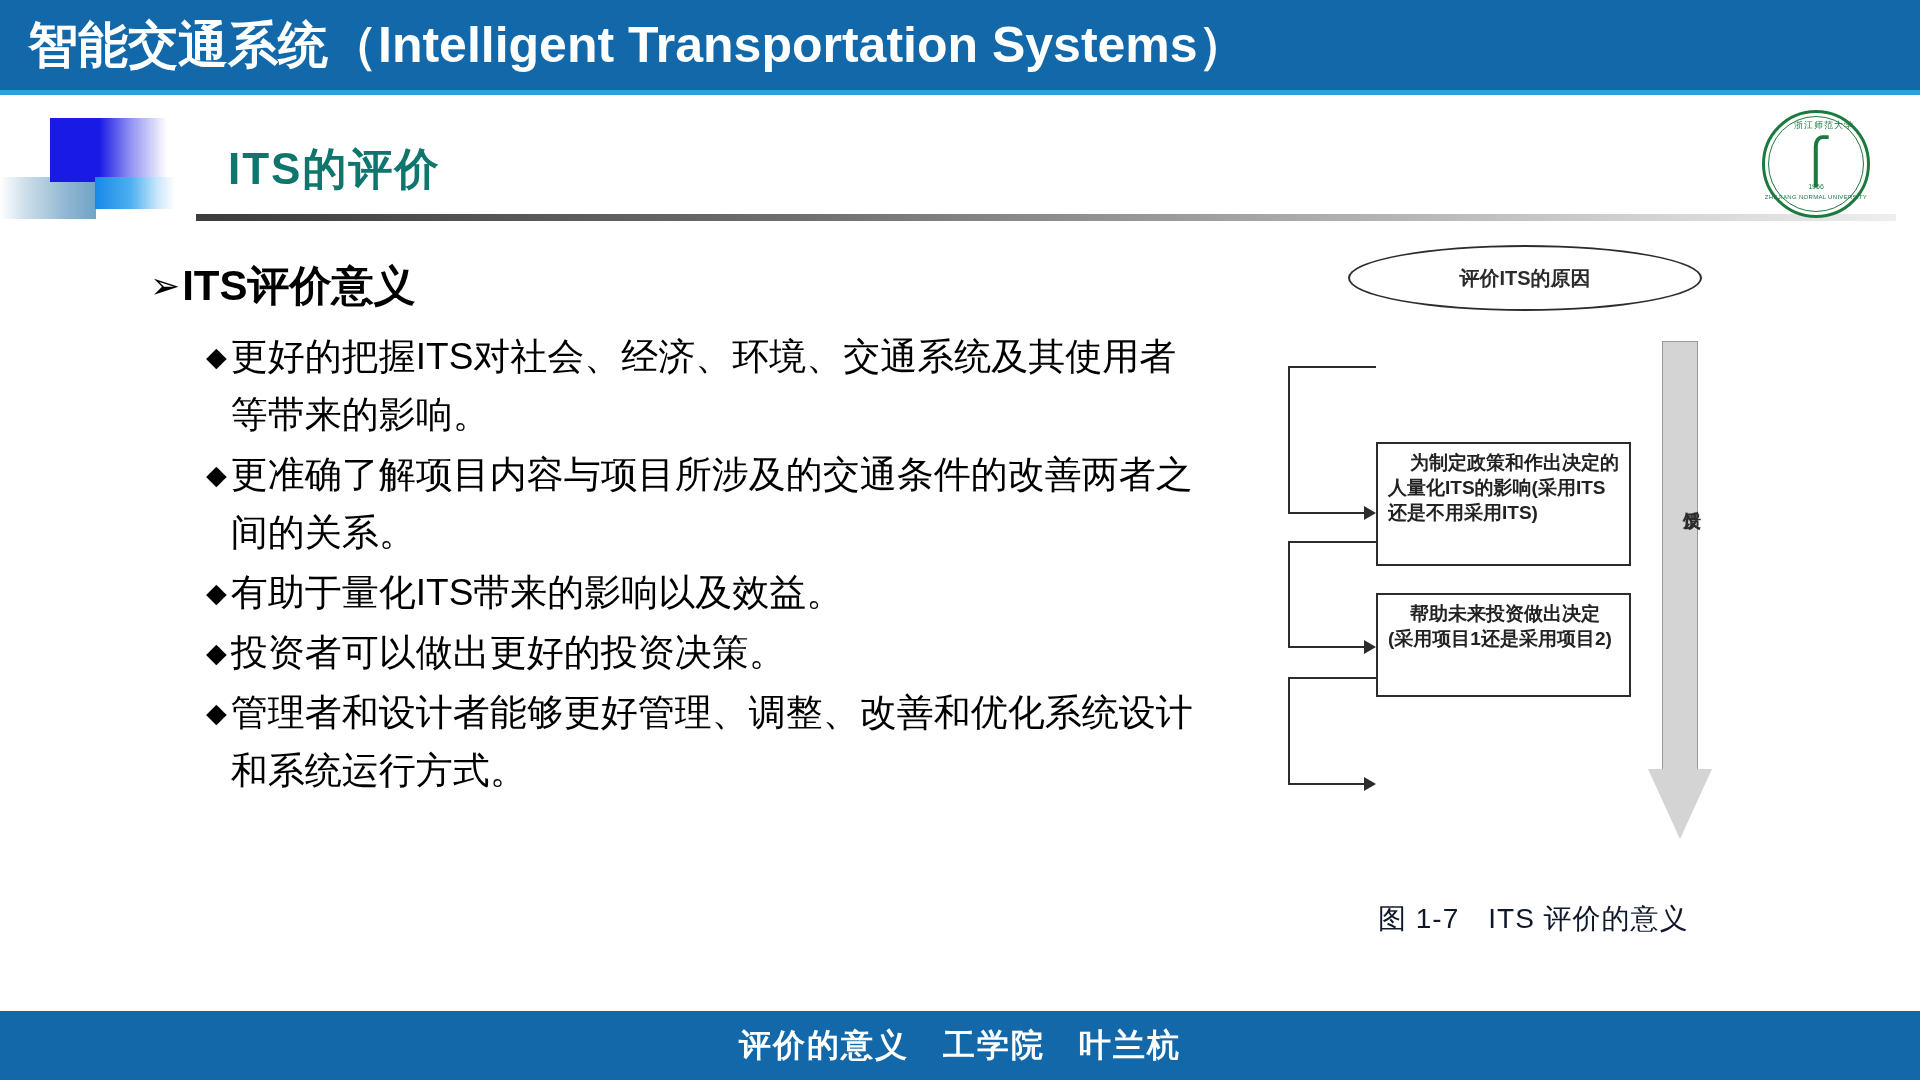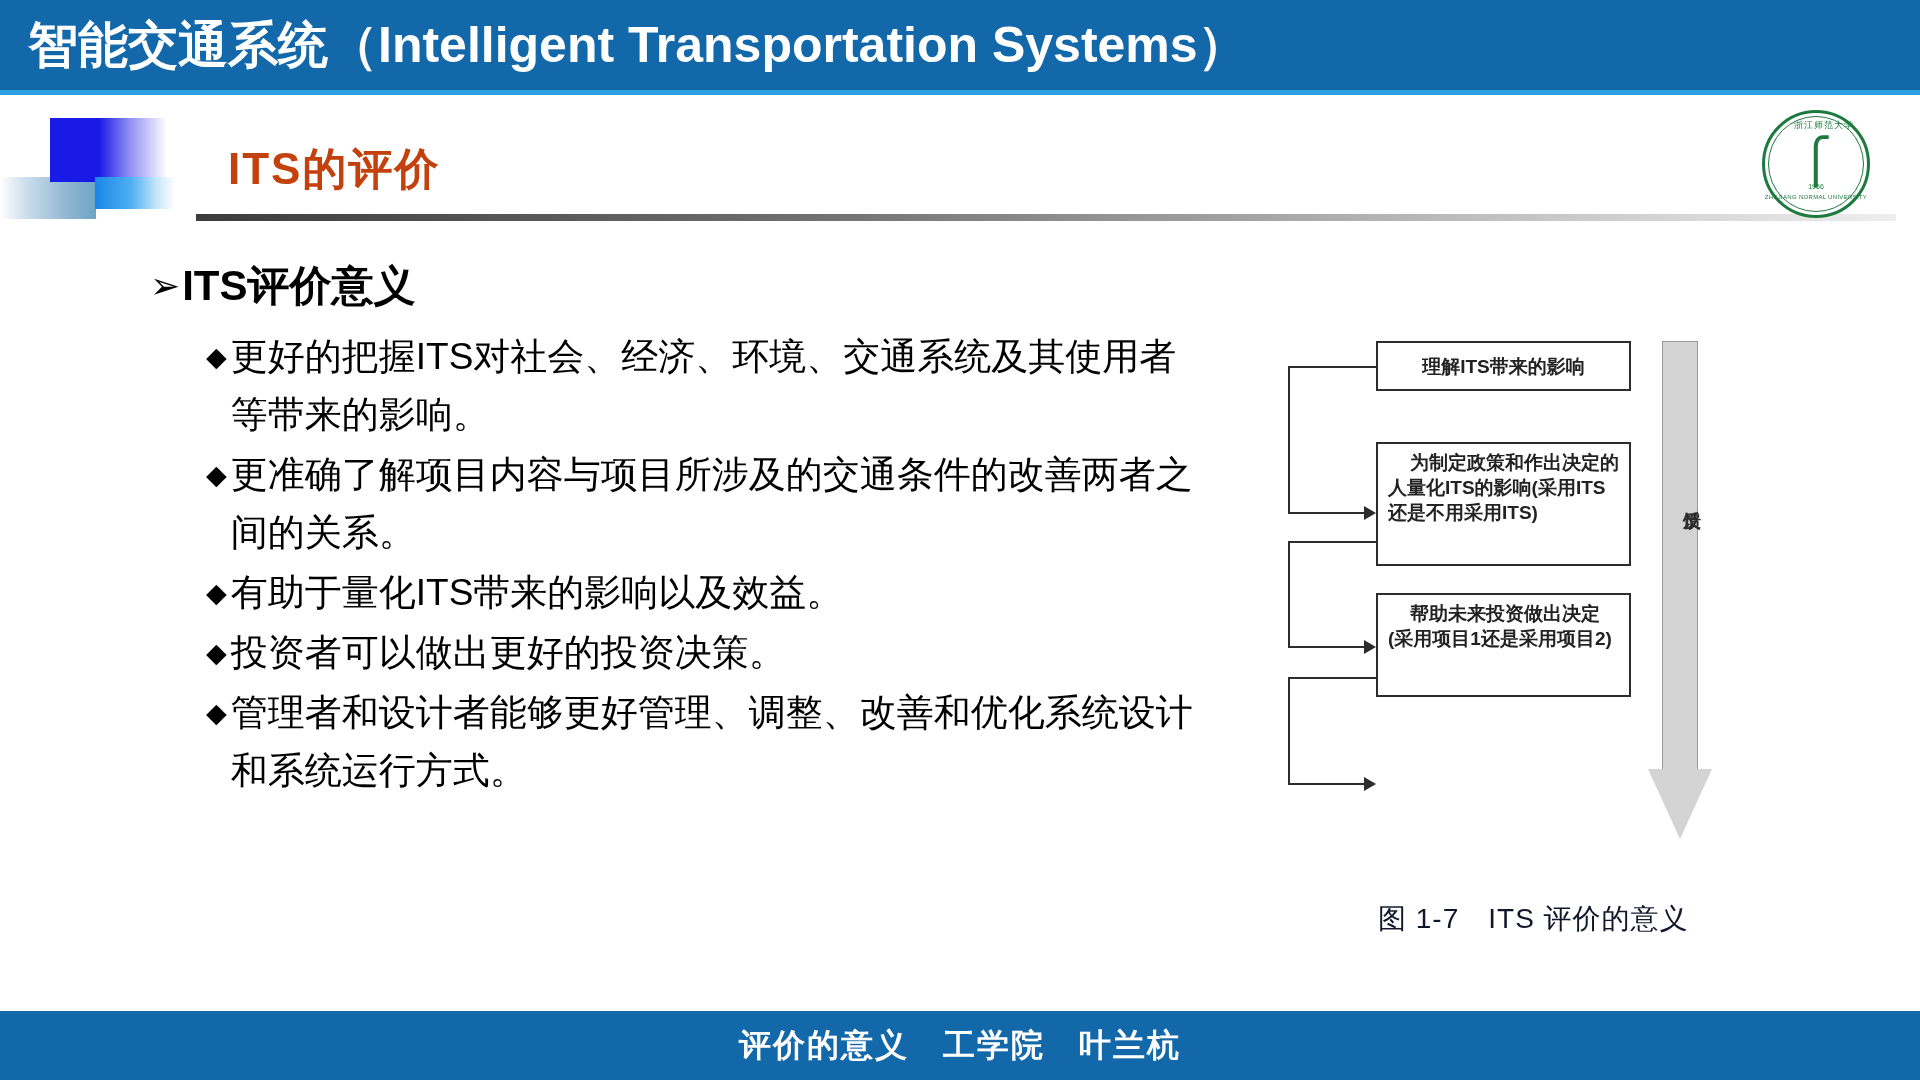--- a/index.html
+++ b/index.html
@@ -74,21 +74,21 @@
     background: linear-gradient(to right, #ffffff 0%, #cfe0ec 25%, #8fb6d2 70%, #6fa4c6 100%);
   }
 
   
   .slide-title {
     position: absolute;
     left: 228px;
     top: 140px;
     font-size: 44px;
     font-weight: bold;
-    color: #c2410c;
+    color: #0f766e;
     letter-spacing: 2px;
     white-space: nowrap;
   }
   .title-rule {
     position: absolute;
     left: 196px;
     top: 214px;
     width: 1700px;
     height: 7px;
     background: linear-gradient(to right, #3c3c3c 0%, #6e6e6e 35%, #c8c8c8 80%, #eeeeee 100%);
@@ -398,37 +398,37 @@
       </div>
       <div class="lvl2">
         <span class="marker">◆</span>
         <span class="txt">管理者和设计者能够更好管理、调整、改善和优化系统设计和系统运行方式。</span>
       </div>
     </div>
   </div>
 
   <div class="figure">
 
+    <div class="fig-ellipse">评价ITS的原因</div>
 
     <div class="fig-line" style="left:60px; top:121px; width:88px; height:2px;"></div>
     <div class="fig-line" style="left:60px; top:121px; width:2px; height:148px;"></div>
     <div class="fig-line" style="left:60px; top:267px; width:86px; height:2px;"></div>
     <div class="fig-arrowhead" style="left:136px; top:261px;"></div>
 
     <div class="fig-line" style="left:60px; top:296px; width:88px; height:2px;"></div>
     <div class="fig-line" style="left:60px; top:296px; width:2px; height:107px;"></div>
     <div class="fig-line" style="left:60px; top:401px; width:86px; height:2px;"></div>
     <div class="fig-arrowhead" style="left:136px; top:395px;"></div>
 
     <div class="fig-line" style="left:60px; top:432px; width:88px; height:2px;"></div>
     <div class="fig-line" style="left:60px; top:432px; width:2px; height:108px;"></div>
     <div class="fig-line" style="left:60px; top:538px; width:86px; height:2px;"></div>
     <div class="fig-arrowhead" style="left:136px; top:532px;"></div>
 
-    <div class="fig-box fig-box-1 center">理解ITS带来的影响</div>
     <div class="fig-box fig-box-2 justify">为制定政策和作出决定的人量化ITS的影响(采用ITS还是不用采用ITS)</div>
     <div class="fig-box fig-box-3 justify">帮助未来投资做出决定(采用项目1还是采用项目2)</div>
 
     <div class="fig-bigarrow">
       <div class="headline"></div>
       <div class="shaft"></div>
       <div class="head"></div>
       <div class="vtext">反馈</div>
     </div>
 

